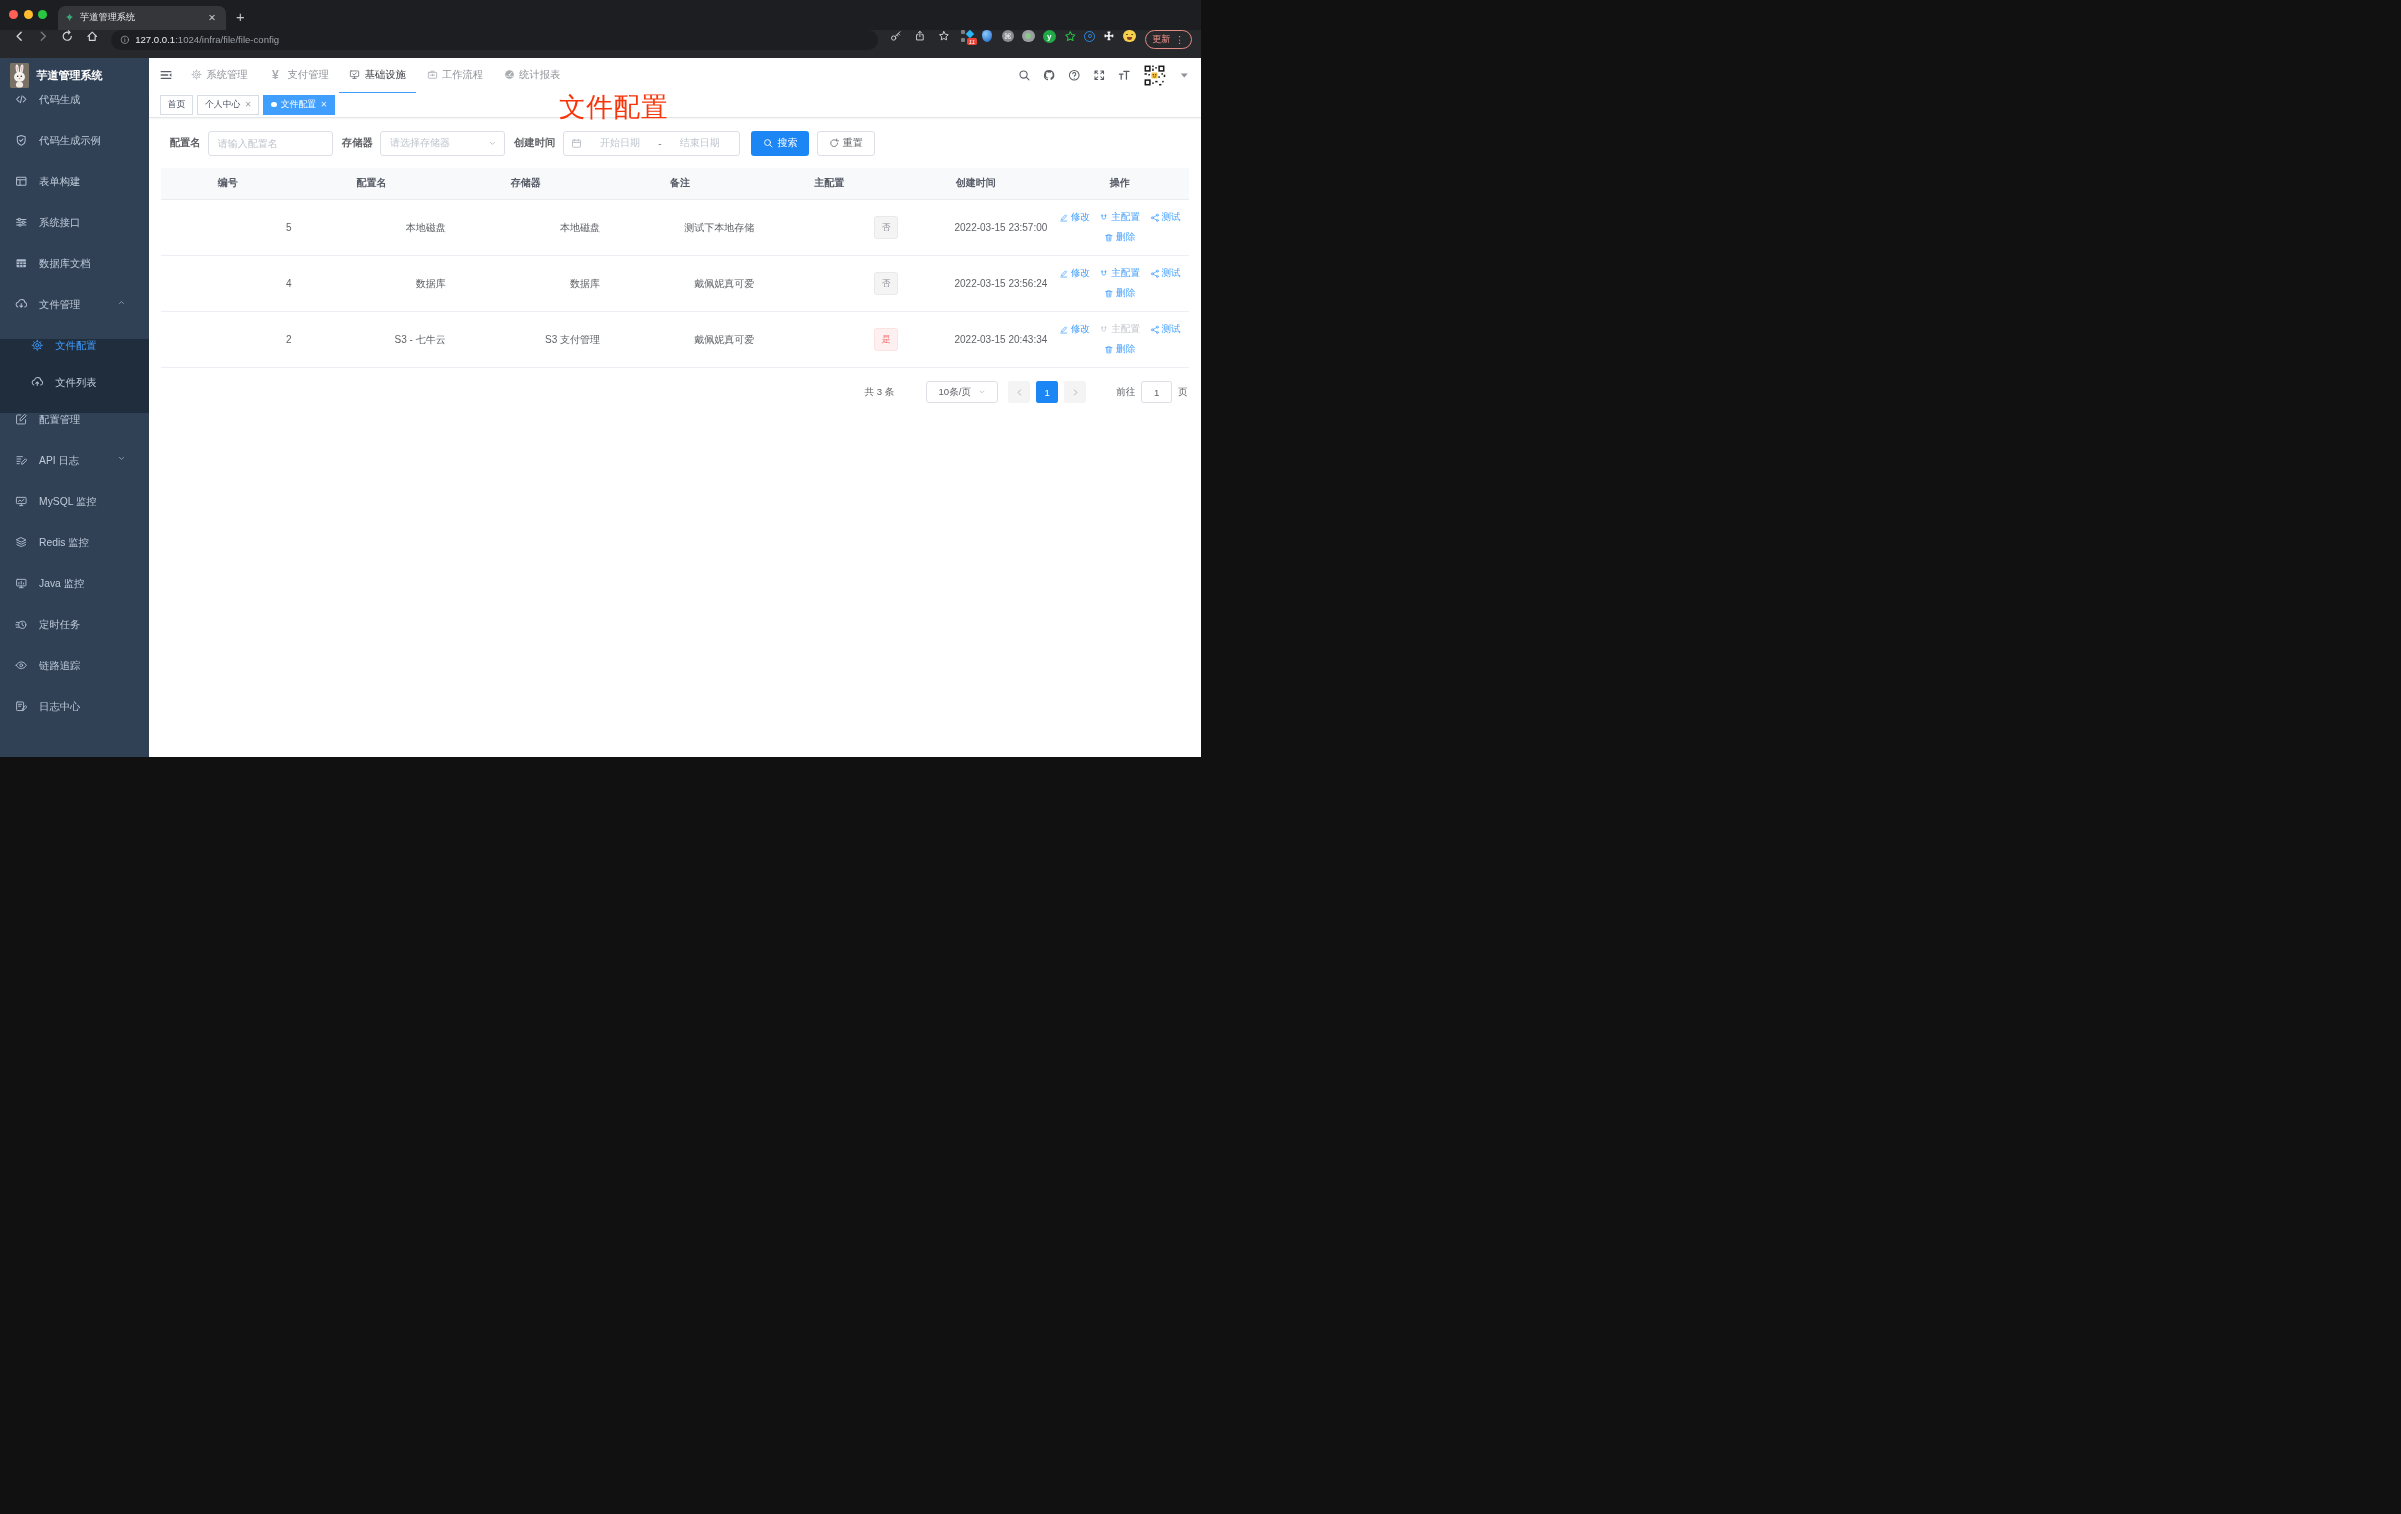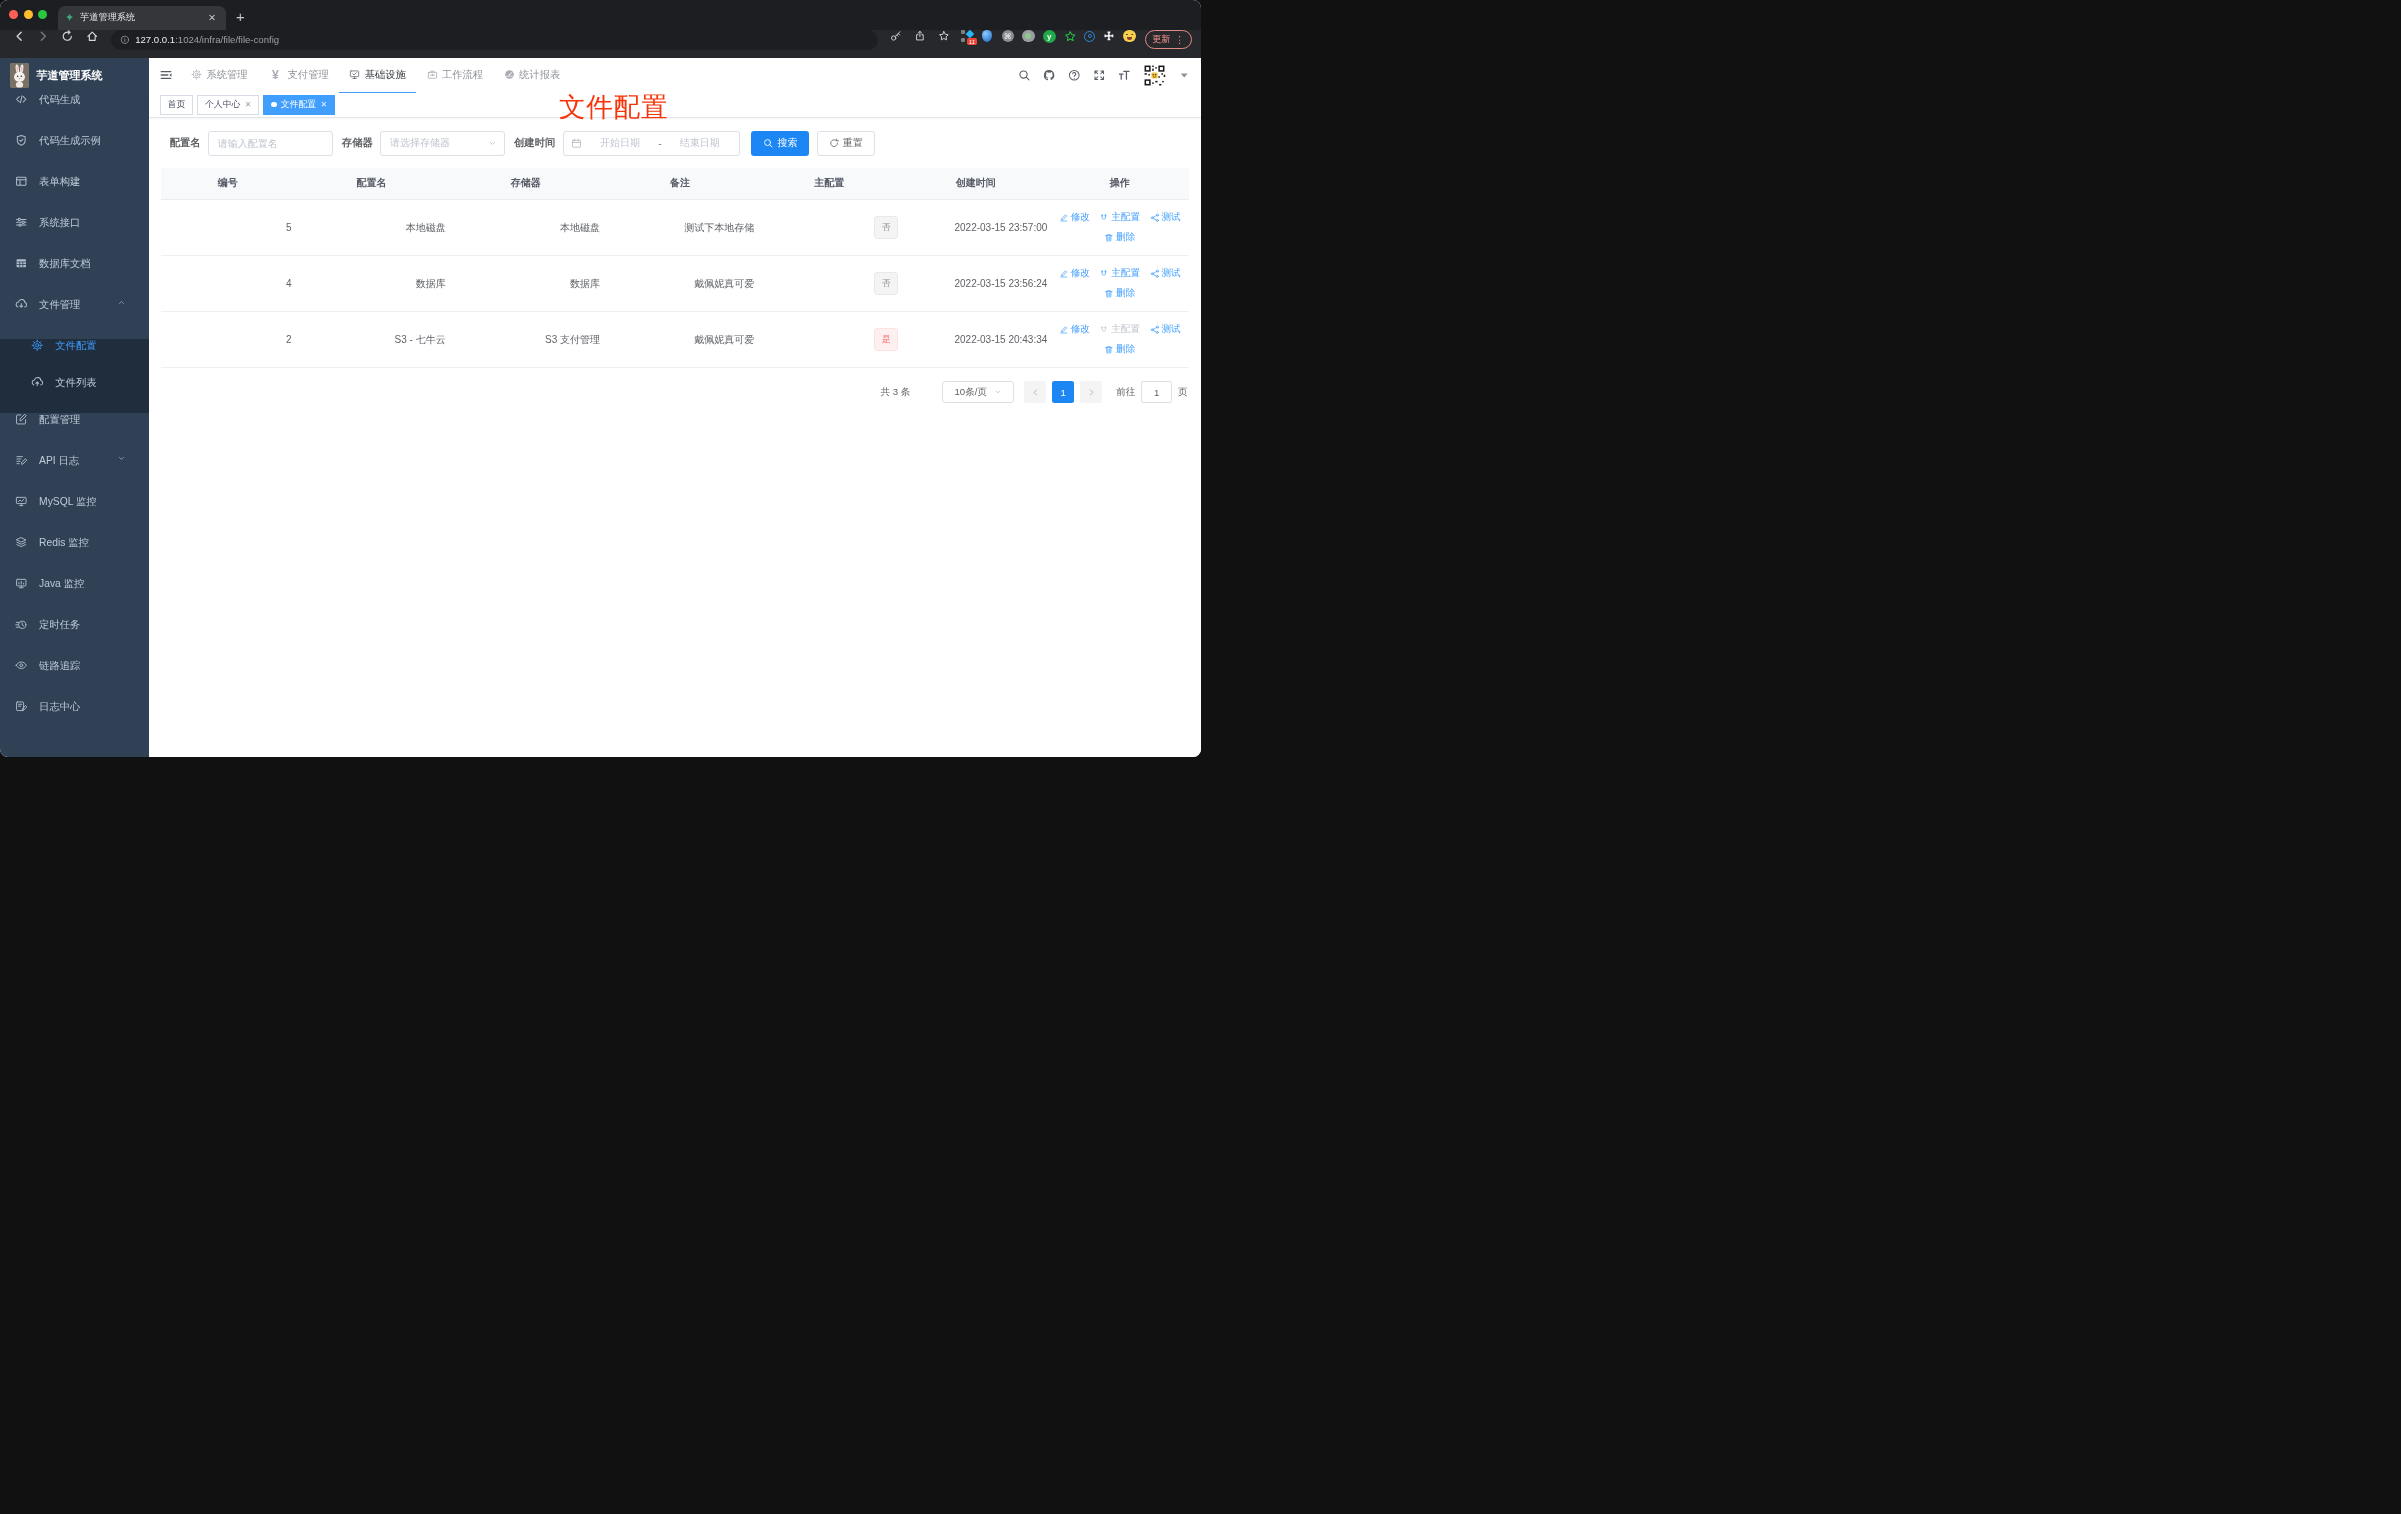--- a/index.html
+++ b/index.html
@@ -1,17 +1,17 @@
 <!DOCTYPE html>
 <html style="font-size:11.8px"><head>
 <meta charset="utf-8">
 <style>
   html,body{margin:0;padding:0;background:#111;}
   *{box-sizing:border-box;font-family:"Liberation Sans","DejaVu Sans",sans-serif;}
-  .page{width:1201px;height:757px;background:#fff;overflow:hidden;display:flex;flex-direction:column;border-radius:8px;}
+  .page{width:1201px;height:757px;background:#fff;overflow:hidden;display:flex;flex-direction:column;}
   svg{display:block;}
   .ic{display:inline-flex;align-items:center;justify-content:center;line-height:1;}
   .ic svg{width:1em;height:1em;}
 
   
   .tabbar{height:29.5px;background:#1d1e21;display:flex;align-items:flex-end;flex:none;}
   .lights{display:flex;gap:5.9px;align-items:center;height:100%;padding:0 10.3px 0 8.9px;}
   .light{width:8.9px;height:8.9px;border-radius:50%;}
   .l-red{background:#ff5f57}.l-yellow{background:#febc2e}.l-green{background:#28c840}
   .tab{width:168px;height:24px;background:#35363a;border-radius:7.4px 7.4px 0 0;display:flex;align-items:center;gap:5.9px;padding:0 7.4px;color:#e8eaed;font-size:9.2px;}
@@ -113,21 +113,21 @@
   .action .ic{font-size:9.6px;}
   .action.disabled{color:#c0c4cc;cursor:not-allowed;}
   
   .pagination{display:flex;align-items:center;justify-content:flex-end;margin:13.3px 1.5px 0;font-size:9.6px;color:#606266;}
   .p-total{margin-right:11.8px;}
   .p-size{width:72px;height:22px;border:0.7px solid #dcdfe6;border-radius:3px;display:flex;align-items:center;justify-content:center;gap:6.6px;color:#606266;background:#fff;margin-left:20px;}
   .p-size .chev{color:#b4b8c0;font-size:8px;}
   .p-btn{width:22px;height:22px;border-radius:2.2px;background:#f4f4f5;color:#a8abb2;display:flex;align-items:center;justify-content:center;font-size:8.9px;margin-left:10.3px;}
   .p-btn.next{margin-left:5.9px;}
   .p-num{width:22px;height:22px;border-radius:2.2px;background:#1c86f5;color:#fff;display:flex;align-items:center;justify-content:center;font-size:9.6px;margin-left:5.9px;}
-  .p-goto{margin-left:14px;display:flex;align-items:center;gap:5.9px;}
+  .p-goto{margin-left:30px;display:flex;align-items:center;gap:5.9px;}
   .p-input{width:31px;height:22px;border:0.7px solid #dcdfe6;border-radius:2.2px;text-align:center;font-size:9.6px;color:#606266;outline:none;}
 </style>
 </head>
 <body>
 
 <div class="page">
 
   <div class="tabbar">
     <div class="lights">
       <span class="light l-red"></span>

